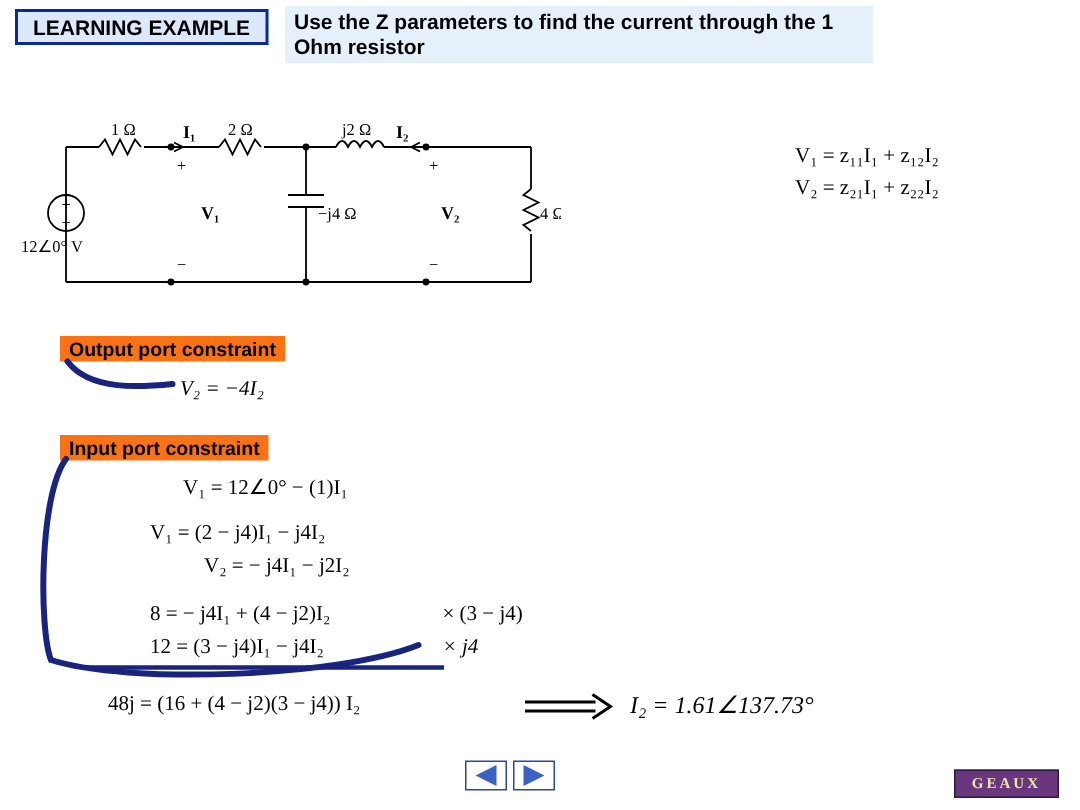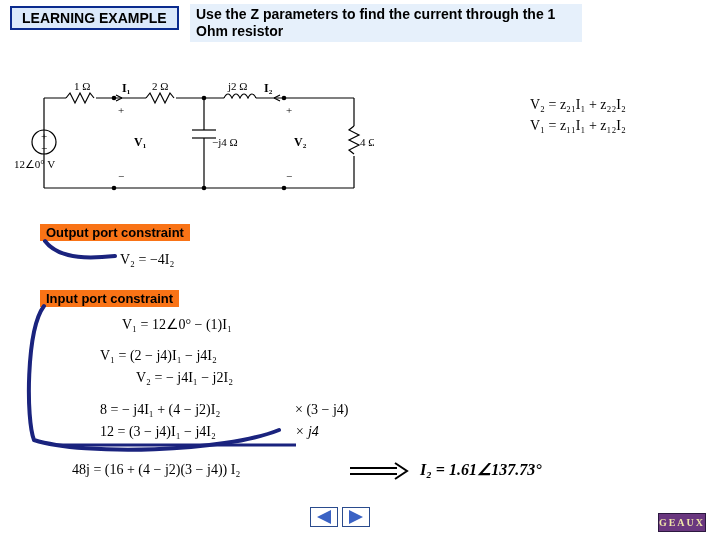--- a/index.html
+++ b/index.html
@@ -63,41 +63,41 @@
     padding: 1px 6px;
   }
   .lbl-out { top: 224px; left: 40px; }
   .lbl-in  { top: 290px; left: 40px; }
 
   .eqline {
     position: absolute;
     font-family: "Times New Roman", serif;
     font-size: 14px;
   }
-  .eq-v2a { top: 252px; left: 120px; }
+  .eq-v2a { top: 252px; left: 120px; font-style: italic; }
   .eq-v1a { top: 316px; left: 122px; }
   .eq-v1b { top: 348px; left: 100px; }
   .eq-v2b { top: 370px; left: 100px; margin-left: 36px; }
   .eq-z1  { top: 402px; left: 100px; }
   .eq-z2  { top: 424px; left: 100px; }
   .mult1  { top: 402px; left: 295px; }
   .mult2  { top: 424px; left: 295px; font-style: italic; }
   .eq-final{ top: 462px; left: 72px; }
   .arrow-i2 {
     position: absolute;
     top: 460px;
     left: 345px;
   }
   .ans {
     position: absolute;
     top: 460px;
     left: 420px;
     font-family: "Times New Roman", serif;
     font-size: 16px;
-    font-weight: bold;
+    font-weight: normal;
     font-style: italic;
   }
 
   
   .hand { position:absolute; }
   .hand path { stroke:#1a237e; stroke-width:4; fill:none; stroke-linecap:round; }
   .hand line { stroke:#1a237e; stroke-width:3; }
 
   .nav {
     position: absolute;
@@ -114,21 +114,21 @@
   .footer-logo {
     position: absolute;
     bottom: 8px;
     right: 14px;
     background: #6a377f;
     color: #efe6a8;
     font-family: "Times New Roman", serif;
     font-weight: bold;
     font-size: 10px;
     letter-spacing: 2px;
-    padding: 3px 0;
+    padding: 3px 11px;
     border: 1px solid #2c1840;
   }
 </style>
 </head>
 <body>
 
 <div class="banner">
   <span>LEARNING EXAMPLE</span>
 </div>
 
@@ -188,22 +188,22 @@
   <text class="ctb" x="120" y="66">V₁</text>
   <text class="ct" x="104" y="100">−</text>
 
   <text class="ct" x="272" y="34">+</text>
   <text class="ctb" x="280" y="66">V₂</text>
   <text class="ct" x="272" y="100">−</text>
 </svg>
 </div>
 
 <div class="zeq">
+  <div>V₁ = z₁₁I₁ + z₁₂I₂</div>
   <div>V₂ = z₂₁I₁ + z₂₂I₂</div>
-  <div>V₁ = z₁₁I₁ + z₁₂I₂</div>
 </div>
 
 <div class="label-box lbl-out">
   <span>Output port constraint</span>
 </div>
 <div class="label-box lbl-in">
   <span>Input port constraint</span>
 </div>
 
 <svg class="hand" style="top:236px;left:40px" width="80" height="30">

